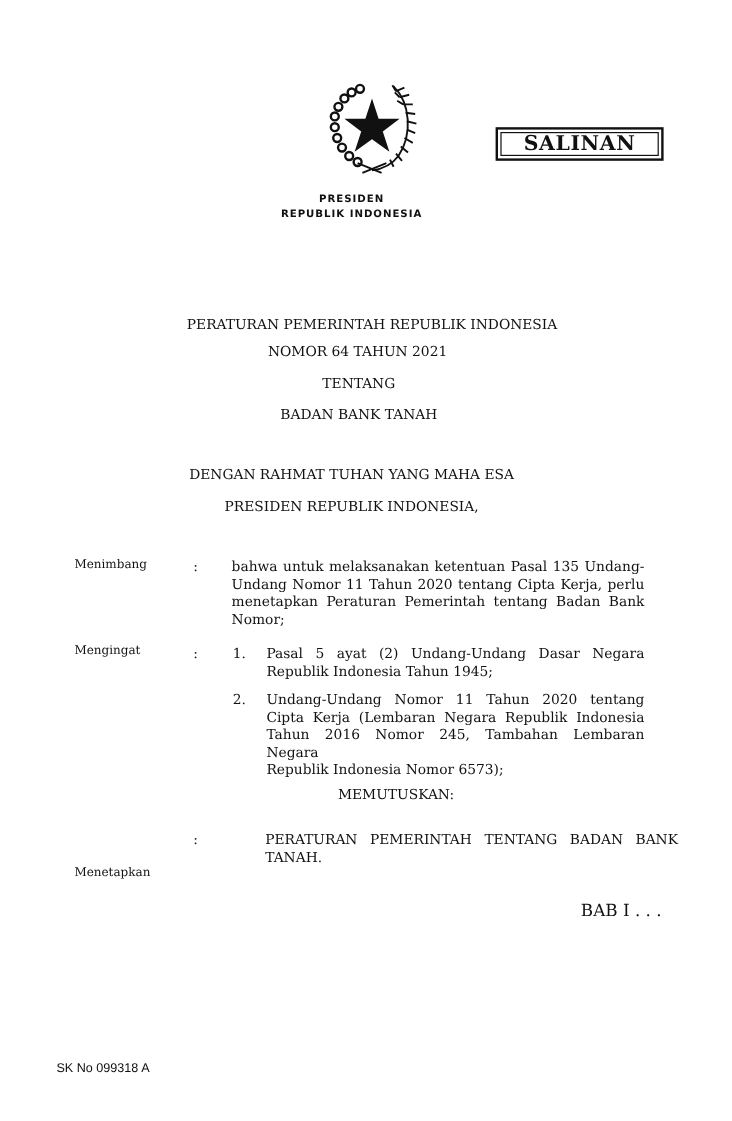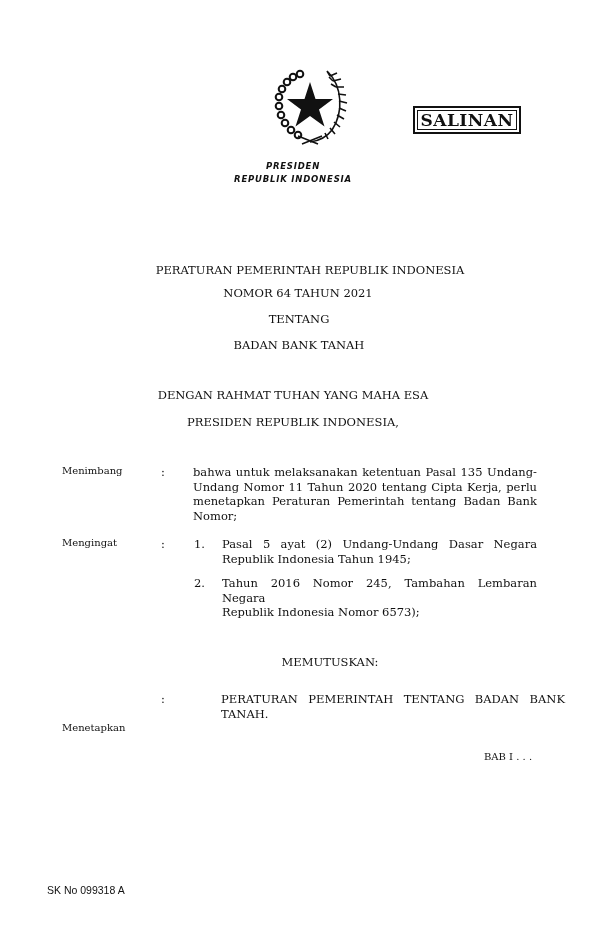--- a/index.html
+++ b/index.html
@@ -1,28 +1,28 @@
 <!DOCTYPE html>
 <html><head>
 <meta charset="utf-8">
 <style>
   html, body { margin: 0; padding: 0; background: #ffffff; }
   body { width: 610px; height: 934px; position: relative; overflow: hidden; color: #111; font-family: "DejaVu Serif", serif; }
   .abs { position: absolute; }
   .emblem { left: 270px; top: 68px; width: 80px; height: 78px; }
-  .salinan { left: 413px; top: 106px; width: 108px; height: 28px; border: 2px solid #111; box-sizing: border-box; outline: 1px solid #111; outline-offset: -5px; font-family: "DejaVu Serif", serif; font-weight: bold; font-size: 17px; letter-spacing: 0.5px; display: flex; align-items: center; justify-content: center; }
-  .pres { left: 0; width: 586px; text-align: center; font-family: "DejaVu Sans", sans-serif; font-weight: bold; font-size: 8.5px; letter-spacing: 0.8px; font-style: italic; }
+  .salinan { left: 413px; top: 106px; width: 140px; height: 28px; border: 2px solid #111; box-sizing: border-box; outline: 1px solid #111; outline-offset: -5px; font-family: "DejaVu Serif", serif; font-weight: bold; font-size: 17px; letter-spacing: 0.5px; display: flex; align-items: center; justify-content: center; }
+  .pres { left: 0; width: 586px; text-align: center; font-family: "DejaVu Sans", sans-serif; font-weight: bold; font-size: 8.5px; letter-spacing: 0.8px; }
   .center { left: 0; width: 610px; text-align: center; font-size: 11.5px; white-space: nowrap; }
   .label { left: 62px; font-size: 10px; }
   .colon { left: 161px; font-size: 11.5px; }
   .para { font-size: 11.5px; line-height: 14.5px; text-align: justify; text-align-last: left; }
   .num { font-size: 11.5px; }
   .justify-full { text-align: justify; text-align-last: justify; }
   .footer { left: 47px; top: 884px; font-family: "Liberation Sans", sans-serif; font-size: 10.5px; }
-  .next { left: 484px; top: 751px; font-size: 10px; }
+  .next { left: 484px; top: 751px; font-size: 14px; }
 </style>
 </head>
 <body>
 
 <div class="abs emblem">
   <svg width="80" height="78" viewBox="0 0 80 78">
 
     <polygon points="40,14 45.5,31 63,31 49,41.5 54.5,58.5 40,48 25.5,58.5 31,41.5 17,31 34.5,31" fill="#111"></polygon>
 
     <g fill="none" stroke="#111" stroke-width="2">
@@ -73,20 +73,22 @@
 <div class="abs colon" style="top:537px;">:</div>
 
 <div class="abs num" style="top:537px; left:194px;">1.</div>
 <div class="abs para" style="top:537px; left:222px; width:315px;">
   <div class="justify-full">Pasal 5 ayat (2) Undang-Undang Dasar Negara</div>
   <div>Republik Indonesia Tahun 1945;</div>
 </div>
 
 <div class="abs num" style="top:576px; left:194px;">2.</div>
 <div class="abs para" style="top:576px; left:222px; width:315px;">
+  <div class="justify-full">Undang-Undang Nomor 11 Tahun 2020 tentang</div>
+  <div class="justify-full">Cipta Kerja (Lembaran Negara Republik Indonesia</div>
   <div class="justify-full">Tahun 2016 Nomor 245, Tambahan Lembaran Negara</div>
   <div>Republik Indonesia Nomor 6573);</div>
 </div>
 
 <div class="abs center" style="top:655px; left:0px;padding-left:25px;">MEMUTUSKAN:</div>
 
 <div class="abs label" style="top:692px;margin-top:30px;">Menetapkan</div>
 <div class="abs colon" style="top:692px;">:</div>
 <div class="abs para" style="top:692px; left:193px; width:344px;margin-left:28px;">
   <div class="justify-full">PERATURAN PEMERINTAH TENTANG BADAN BANK</div>

